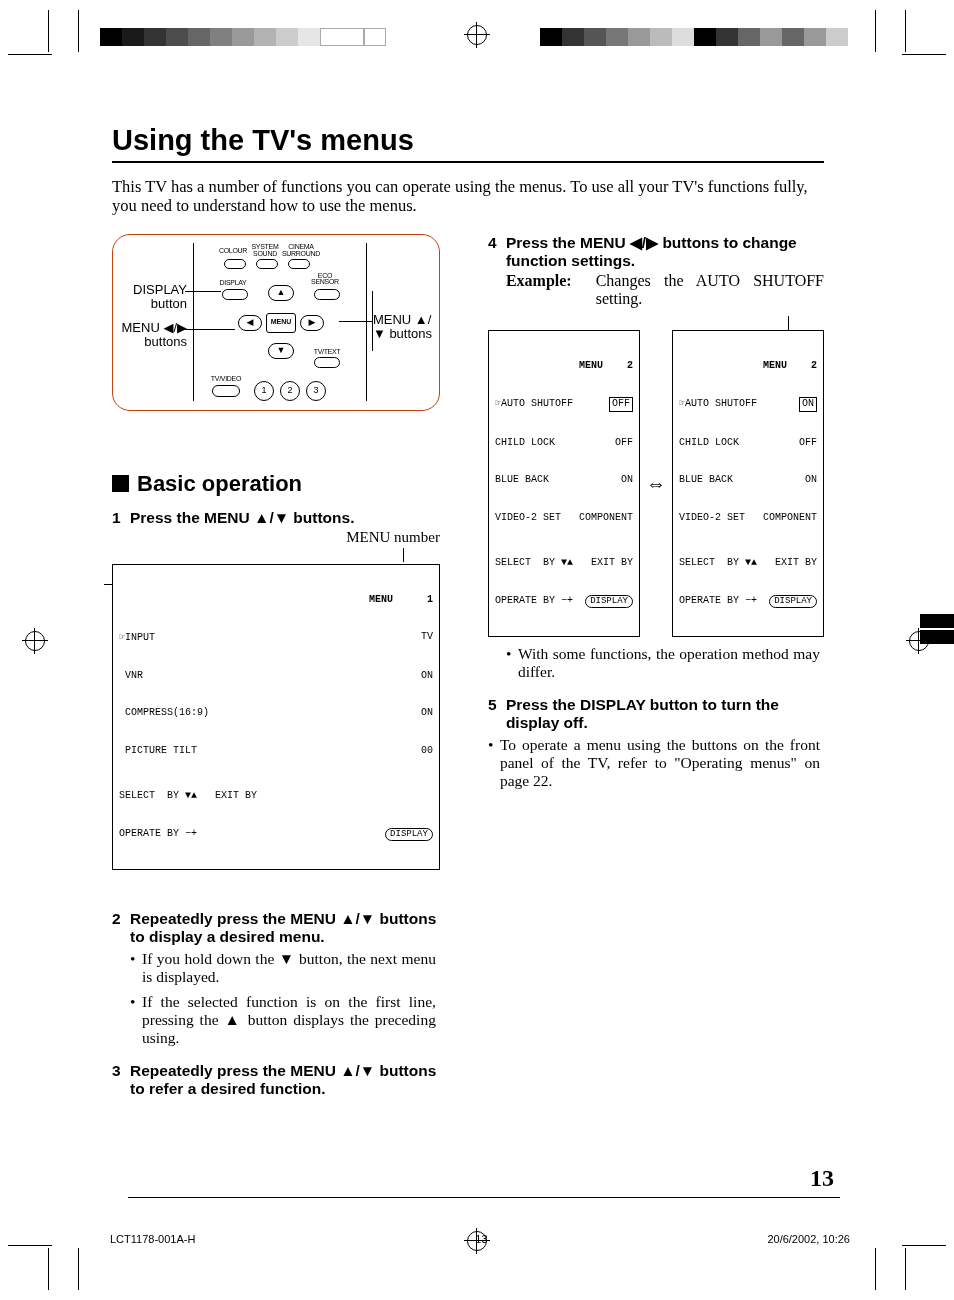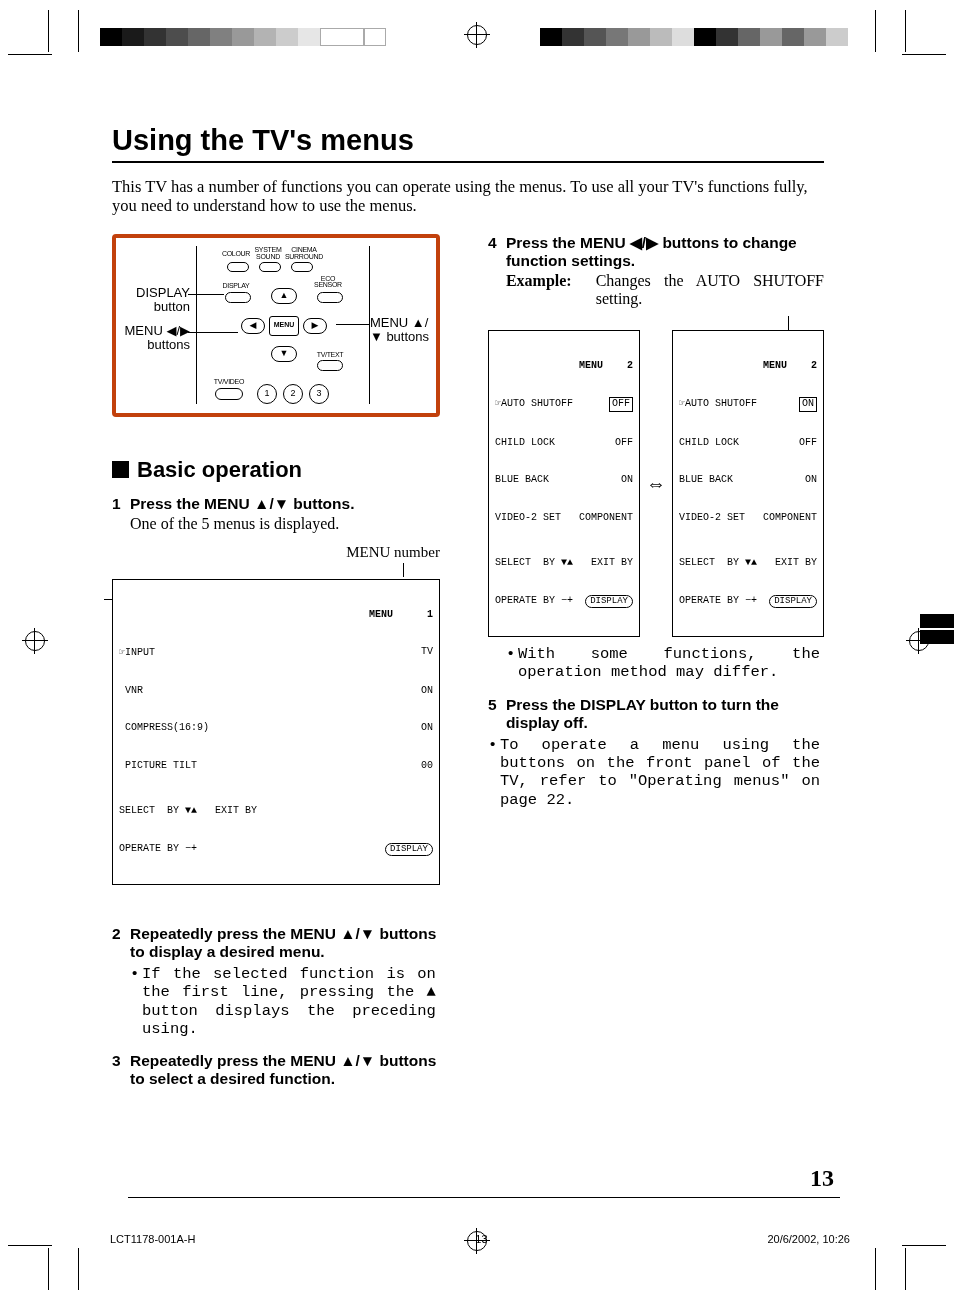--- a/index.html
+++ b/index.html
@@ -42,25 +42,25 @@
   }
   .intro {
     font-size: 16.5px; line-height: 1.18; margin: 0 0 18px 0;
   }
   .columns {
     display: flex; gap: 48px;
   }
   .col { flex: 1 1 0; }
   
   .remote-box {
-    border: 4px solid #c2410c;
-    border-radius: 4px;
+    border: 1px solid #c2410c;
+    border-radius: 18px;
     height: 175px;
     position: relative;
-    margin-bottom: 40px;
+    margin-bottom: 60px;
     font-family: Arial, Helvetica, sans-serif;
     font-size: 9px;
   }
   .remote-inner {
     position:absolute; left:80px; top:8px; width:172px; height:158px;
     border-left:1px solid #000; border-right:1px solid #000;
   }
   .rb { position:absolute; border:1px solid #000; background:#fff; }
   .ovalbtn { border-radius: 8px; }
   .roundbtn { border-radius: 50%; }
@@ -80,21 +80,21 @@
     font-weight: bold;
     font-size: 15.5px;
     margin: 0 0 2px 0;
     display:flex;
   }
   .step .num { flex:0 0 18px; }
   .step .txt { flex:1; }
   .step-body {
     font-size: 16px; margin: 0 0 10px 18px; line-height:1.18;
   }
-  .bullets { margin: 4px 4px 14px 18px; padding:0;font-family:Liberation Mono, monospace;}
+  .bullets { margin: 4px 4px 14px 18px; padding:0;}
   .bullets li { font-size:15.5px; line-height:1.18; margin-bottom:6px; list-style:none; position:relative; padding-left:12px; text-align:justify;}
   .bullets li::before { content:"•"; position:absolute; left:0; top:0;}
   .example-row { display:flex; margin:2px 0 8px 18px; gap:24px;}
   .example-row .lbl { font-weight:bold; font-size:16px;}
   .example-row .desc { font-size:16px; flex:1; text-align:justify;}
   
   .osd {
     border:1px solid #000;
     font-family: "Courier New", monospace;
     font-size: 10px;
@@ -249,21 +249,20 @@
           <div class="leader" style="right:66px; top:86px; width:34px;"></div>
           <div style="position:absolute; right:66px; top:56px; width:1px; height:60px; background:#000;"></div>
         </div>
 
         <div class="h2"><span class="sq"></span><span>Basic operation</span></div>
 
         <div class="step">
             <span class="num">1</span>
             <span class="txt">Press the MENU ▲/▼ buttons.</span>
           </div>
-        <p class="step-body">One of the 5 menus is displayed.</p>
         <div class="menunum-label">MENU number</div>
         <div style="height:1px;background:#000;margin-left:290px;margin-bottom:2px;width:1px;height:14px;float:right;margin-right:36px"></div>
         <div class="note-row" style="clear:both">
           <div class="osd-wrap1">
             <div style="position:absolute;left:-8px;top:20px;width:8px;height:1px;background:#000"></div>
             <div class="osd">
               <div class="hdr"><span style="flex:1;text-align:right;font-weight:bold">MENU</span><span style="width:40px;text-align:right">1</span></div>
               <div class="row"><span class="k"><span class="pointer-icon">☞</span><span>INPUT</span></span><span class="v">TV</span></div>
               <div class="row"><span class="k"> VNR</span><span class="v">ON</span></div>
               <div class="row"><span class="k"> COMPRESS(16:9)</span><span class="v">ON</span></div>
@@ -274,26 +273,27 @@
           </div>
         </div>
 
         <div style="height:40px"></div>
 
         <div class="step">
             <span class="num">2</span>
             <span class="txt">Repeatedly press the MENU ▲/▼ buttons to display a desired menu.</span>
           </div>
         <ul class="bullets">
+          <li>If you hold down the ▼ button, the next menu is displayed.</li>
           <li>If the selected function is on the first line, pressing the ▲ button displays the preceding using.</li>
         </ul>
 
         <div class="step">
             <span class="num">3</span>
-            <span class="txt">Repeatedly press the MENU ▲/▼ buttons to select a desired function.</span>
+            <span class="txt">Repeatedly press the MENU ▲/▼ buttons to refer a desired function.</span>
           </div>
       </div>
 
       <div class="col">
 
         <div class="step">
             <span class="num">4</span>
             <span class="txt">Press the MENU ◀/▶ buttons to change function settings.</span>
           </div>
         <div class="example-row">

